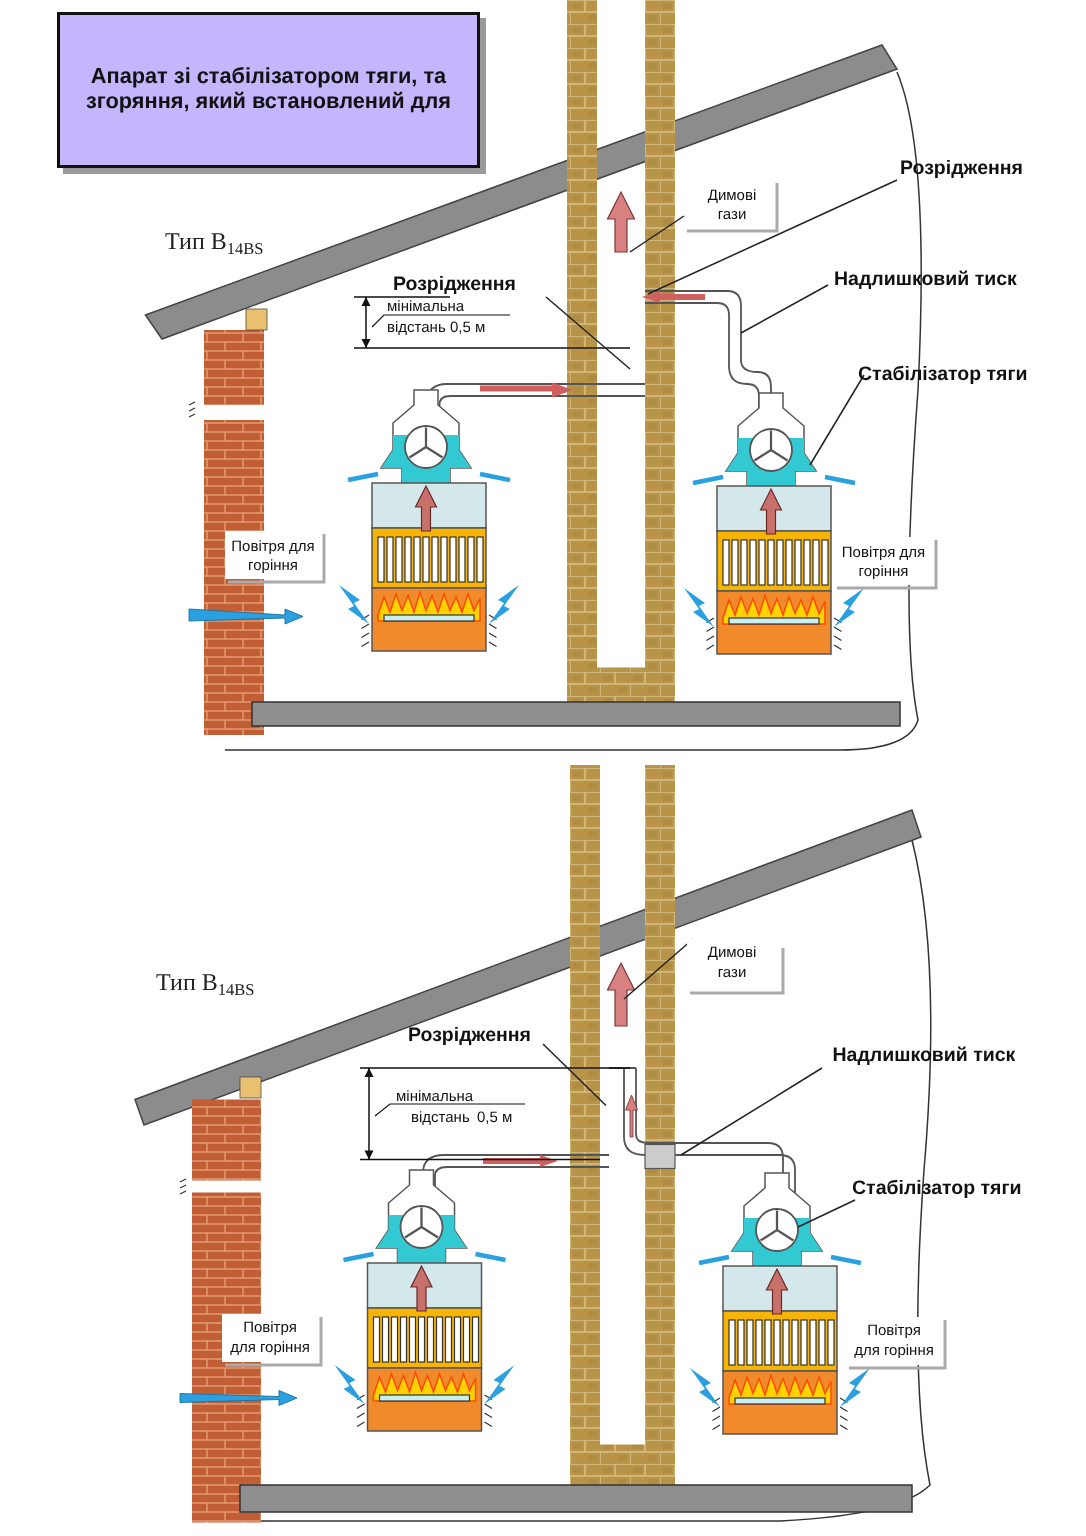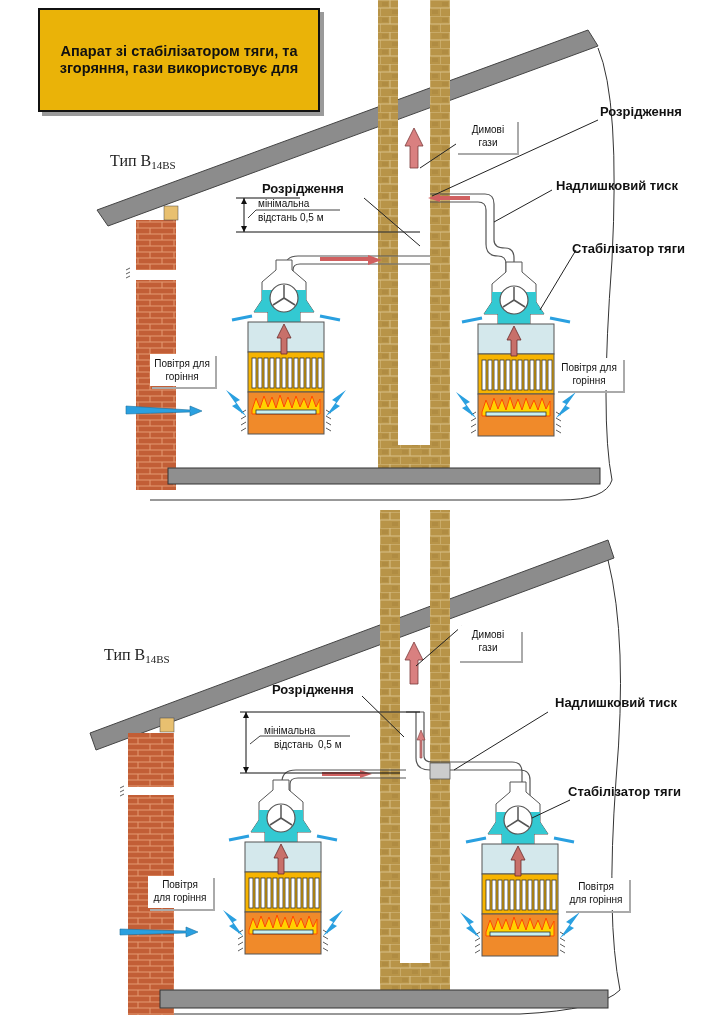--- a/index.html
+++ b/index.html
@@ -1,31 +1,31 @@
 <!DOCTYPE html>
 <html><head>
 <meta charset="utf-8">
 <style>
   html,body{margin:0;padding:0;background:#ffffff;}
   body{width:724px;height:1024px;position:relative;overflow:hidden;font-family:"Liberation Sans",sans-serif;}
   svg{position:absolute;left:0;top:0;}
   .lbl{font-family:"Liberation Sans",sans-serif;fill:#111;}
   .serif{font-family:"Liberation Serif",serif;fill:#222;}
-  .title-box{position:absolute;left:38px;top:8px;width:278px;height:100px;border:2px solid #111;background:#eab308;
+  .title-box{position:absolute;left:38px;top:8px;width:278px;height:100px;border:2px solid #111;background:#c4b5fd;
     box-shadow:4px 4px 0 #9a9a9a;display:flex;align-items:center;justify-content:center;text-align:center;
     font-family:"Liberation Sans",sans-serif;font-weight:bold;font-size:14.5px;line-height:17.5px;color:#111;}
   .title-box span{display:block;}
 </style>
 </head>
 <body>
 
 <div class="title-box">
   <div>
     <span>Апарат зі стабілізатором тяги, та</span>
-    <span>згоряння, гази використовує для</span>
+    <span>згоряння, який встановлений для</span>
   </div>
 </div>
 
 <svg width="724" height="1024" viewBox="0 0 724 1024">
   <defs>
     <pattern id="brick" width="24" height="12" patternUnits="userSpaceOnUse">
       <rect width="24" height="12" fill="#c25e36"></rect>
       <path d="M0 0H24M0 6H24M0 12H24M6 0V6M18 6V12" stroke="#e49a72" stroke-width="1"></path>
     </pattern>
     <pattern id="stone" width="20" height="16" patternUnits="userSpaceOnUse">

